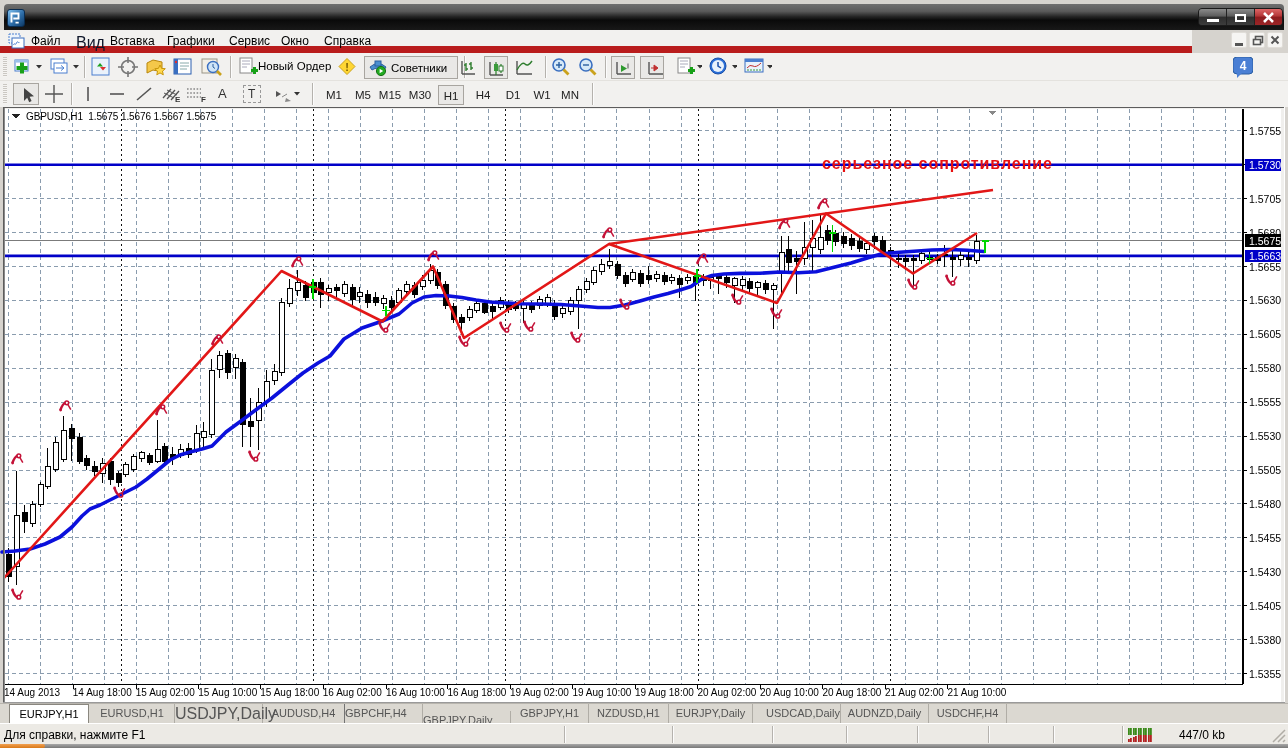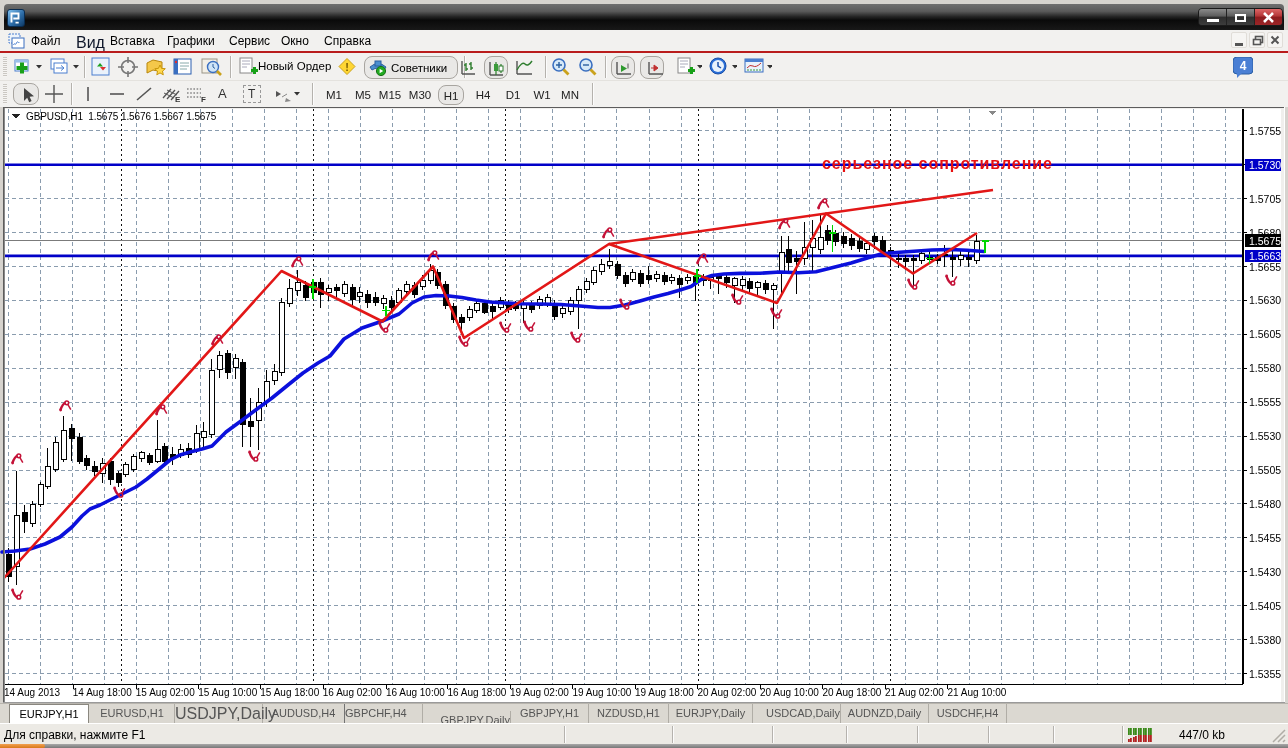--- a/index.html
+++ b/index.html
@@ -1,37 +1,37 @@
 <!DOCTYPE html>
 <html><head><meta charset="utf-8"><style>
 *{margin:0;padding:0;box-sizing:border-box}
 body{width:1288px;height:748px;font-family:"Liberation Sans",sans-serif;background:#d6d3ce;overflow:hidden;position:relative}
 .abs{position:absolute}
 .tb-sep{position:absolute;top:3px;width:1px;height:22px;background:#b5b2ad;box-shadow:1px 0 0 #fcfcfc}
 .grip{position:absolute;left:3px;top:4px;width:4px;height:20px;background:repeating-linear-gradient(180deg,#cac7c2 0,#cac7c2 1px,#f5f4f2 1px,#f5f4f2 2px)}
-.press{background:#e9e8e6;border:1px solid #a8a5a0;border-radius:8px}
+.press{background:#e9e8e6;border:1px solid #a8a5a0;border-radius:0}
 .tf{position:absolute;top:4px;height:20px;line-height:20px;font-size:11.5px;color:#222;text-align:center}
 </style></head><body>
 <div class="abs" style="left:4px;top:4px;width:1280px;height:26px;background:linear-gradient(#6f6f6f 0,#5a5a5a 28%,#262626 48%,#0a0a0a 62%,#181818 100%);border-radius:4px 4px 0 0">
 <div class="abs" style="left:3px;top:5px;width:18px;height:18px;border-radius:3px;background:linear-gradient(135deg,#7ec0ef 0,#2e6da8 55%,#0d3a66 100%);border:1px solid #0a2c50"><svg width="16" height="16">
         <path d="M3.5 12.5v-9h7v5h-5.2M7.5 12.6h3.2" stroke="#fff" stroke-width="1.9" fill="none"></path>
       </svg></div>
 <div class="abs" style="left:1194px;top:4px;width:85px;height:18px;border:1px solid #1a1a1a;border-radius:4px;background:#333;overflow:hidden;display:flex">
 <div style="width:28px;height:100%;background:linear-gradient(#8a8a8a 0,#5c5c5c 45%,#2e2e2e 50%,#3c3c3c 100%);border-right:1px solid #222;position:relative">
         <div style="position:absolute;left:8px;top:10px;width:12px;height:3px;background:#fff"></div>
       </div>
 <div style="width:28px;height:100%;background:linear-gradient(#8a8a8a 0,#5c5c5c 45%,#2e2e2e 50%,#3c3c3c 100%);border-right:1px solid #222;position:relative">
         <div style="position:absolute;left:8px;top:5px;width:11px;height:8px;border:2px solid #fff"></div>
       </div>
 <div style="width:27px;height:100%;background:linear-gradient(#d66 0,#b33536 45%,#8c1c1e 50%,#9c2527 100%);position:relative"><svg width="27" height="17">
           <path d="M9 4l9 9M18 4l-9 9" stroke="#fff" stroke-width="2.6"></path>
         </svg></div>
 </div>
   </div>
-<div class="abs" style="left:0;top:30px;width:1288px;height:23px;background:#f2f1ef;border-bottom:2px solid #b91c1c">
+<div class="abs" style="left:0;top:30px;width:1192px;height:23px;background:#f2f1ef;border-bottom:7px solid #b91c1c">
 <div class="abs" style="left:8px;top:3px;width:17px;height:16px"><svg width="17" height="16">
         <rect x="1" y="1" width="11" height="9" fill="#eef4fb" stroke="#4a7fd0" stroke-dasharray="2,1"></rect>
         <rect x="4" y="5" width="12" height="10" fill="#fff" stroke="#3a6fc0"></rect>
         <path d="M5.5 12c1-3 2 1 3-2s2 1 3-1" stroke="#4a7fd0" fill="none"></path>
       </svg></div>
 <div class="abs" style="left:31px;top:4px;font-size:12px;color:#000">Файл</div>
 <div class="abs" style="left:76px;top:4px;font-size:16px;color:#0f172a">Вид</div>
 <div class="abs" style="left:110px;top:4px;font-size:12px;color:#000">Вставка</div>
 <div class="abs" style="left:167px;top:4px;font-size:12px;color:#000">Графики</div>
 <div class="abs" style="left:229px;top:4px;font-size:12px;color:#000">Сервис</div>
@@ -677,21 +677,21 @@
 <rect x="4" y="108" width="1" height="594" fill="#8a8a8a"></rect>
 <rect x="1284" y="107" width="1" height="596" fill="#fff"></rect>
 <rect x="3" y="701.5" width="1282" height="1.5" fill="#9a9a9a"></rect>
 </svg>
 <div class="abs" style="left:0;top:703px;width:1288px;height:20px;background:#dbd8d1;border-top:1px solid #b8b5ae">
 <div class="abs" style="left:9px;top:0;width:80px;height:20px;background:#fff;border:1px solid #8a877f;border-bottom:none;font-size:11px;text-align:center;line-height:19px">EURJPY,H1</div>
 <div class="abs" style="left:90px;top:0;width:85px;height:20px;font-size:11px;color:#555;text-align:center;line-height:19px;border-right:1px solid #b0ada6">EURUSD,H1</div>
 <div class="abs" style="left:175px;top:0;width:88px;height:28px;font-size:16px;color:#555;text-align:center;line-height:19px;border-right:1px solid #b0ada6">USDJPY,Daily</div>
 <div class="abs" style="left:263px;top:0;width:82px;height:20px;font-size:11px;color:#555;text-align:center;line-height:19px;border-right:1px solid #737373">AUDUSD,H4</div>
 <div class="abs" style="left:345px;top:0;width:78px;height:20px;font-size:11px;color:#555;line-height:19px;border-right:1px solid #b0ada6">GBPCHF,H4</div>
-<div class="abs" style="left:423px;top:7px;width:88px;height:20px;font-size:11px;color:#555;text-align:right;line-height:19px;border-right:1px solid #b0ada6">GBPJPY,Daily</div>
+<div class="abs" style="left:423px;top:7px;width:88px;height:20px;font-size:11px;color:#555;text-align:left;line-height:19px;border-right:1px solid #b0ada6">GBPJPY,Daily</div>
 <div class="abs" style="left:511px;top:0;width:78px;height:20px;font-size:11px;color:#555;text-align:center;line-height:19px;border-right:1px solid #b0ada6">GBPJPY,H1</div>
 <div class="abs" style="left:589px;top:0;width:80px;height:20px;font-size:11px;color:#555;text-align:center;line-height:19px;border-right:1px solid #b0ada6">NZDUSD,H1</div>
 <div class="abs" style="left:669px;top:0;width:84px;height:20px;font-size:11px;color:#555;text-align:center;line-height:19px;border-right:1px solid #b0ada6">EURJPY,Daily</div>
 <div class="abs" style="left:753px;top:0;width:88px;height:20px;font-size:11px;color:#555;text-align:right;line-height:19px;border-right:1px solid #b0ada6">USDCAD,Daily</div>
 <div class="abs" style="left:841px;top:0;width:88px;height:20px;font-size:11px;color:#555;text-align:center;line-height:19px;border-right:1px solid #b0ada6">AUDNZD,Daily</div>
 <div class="abs" style="left:929px;top:0;width:78px;height:20px;font-size:11px;color:#555;text-align:center;line-height:19px;border-right:1px solid #b0ada6">USDCHF,H4</div>
 </div>
 <div class="abs" style="left:0;top:723px;width:1288px;height:21px;background:#eceae5;border-top:1px solid #fff">
 <div class="abs" style="left:4px;top:4px;font-size:12px;color:#000">Для справки, нажмите F1</div>
 <div class="abs" style="left:564px;top:2px;width:1px;height:17px;background:#b5b2ad;box-shadow:1px 0 0 #fcfcfc"></div>

